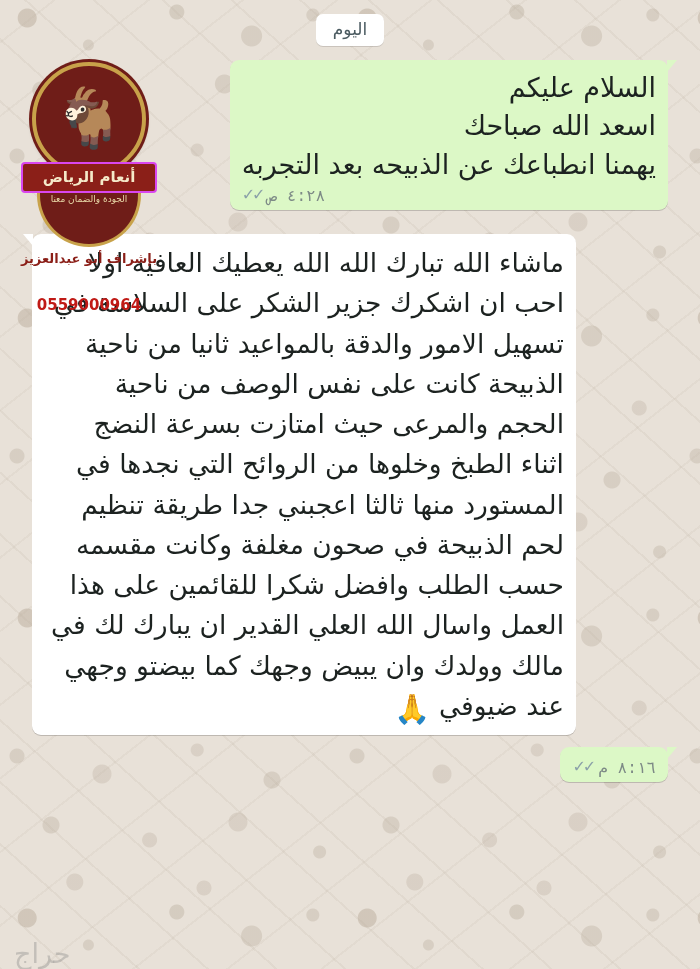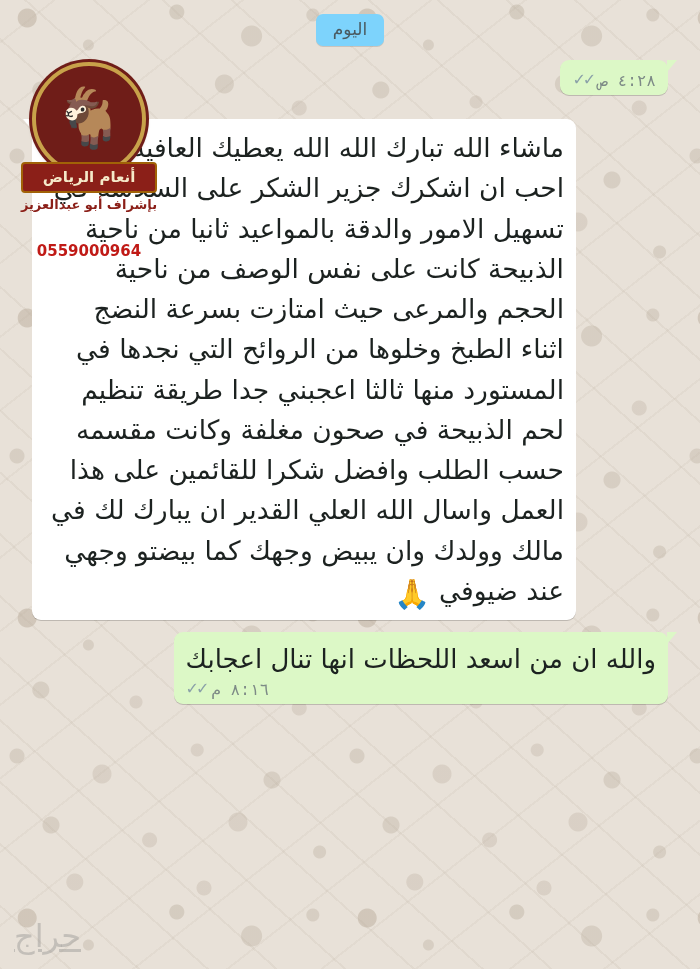--- a/index.html
+++ b/index.html
@@ -59,21 +59,21 @@
     height: 100%;
   }
 
   
   .date-row {
     display: flex;
     justify-content: center;
     margin-bottom: 14px;
   }
   .date-chip {
-    background: #7dd3fc;
+    background: #ffffff;
     color: #4a5a60;
     font-size: 17px;
     padding: 5px 17px 6px 17px;
     border-radius: 7px;
     box-shadow: 0 1px 0.5px rgba(0,0,0,0.13);
     font-family: Liberation Serif, serif;
   }
 
   
   .row {
@@ -183,21 +183,21 @@
     top: 50%;
     transform: translate(-50%, -52%);
     font-size: 58px;
     line-height: 1;
     color: #f3ece0;
   }
   .logo-ribbon {
     margin: -14px auto 0 auto;
     width: 132px;
     background: #8b1f18;
-    border: 2px solid #a16207;
+    border: 2px solid #d946ef;
     color: #f5e9c9;
     font-size: 15px;
     font-weight: bold;
     padding: 4px 0 5px 0;
     border-radius: 4px;
     position: relative;
     z-index: 2;
     letter-spacing: 0.5px;
   }
   .logo-shield {
@@ -227,72 +227,74 @@
     font-size: 15px;
     color: #c01a16;
     font-weight: bold;
     direction: ltr;
     margin-top: 28px;
   }
 
   
   .watermark {
     position: absolute;
-    bottom: 14px;
+    bottom: 0;
     left: 14px;
-    font-size: 32px;
+    font-size: 27px;
     color: rgba(120,120,120,0.33);
     font-family: "DejaVu Sans", sans-serif;
     letter-spacing: 1px;
     z-index: 6;
-    text-decoration: underline;
   }
   .emoji-pray {
     font-size: 29px;
     vertical-align: -4px;
   }
 </style>
 </head>
 <body>
 
 <div class="wallpaper"></div>
 
 <div class="chat">
 
   <div class="date-row">
     <div class="date-chip">اليوم</div>
   </div>
 
   <div class="row out">
     <div class="bubble out">
+      <div class="msg-text">السلام عليكم
+اسعد الله صباحك
+يهمنا انطباعك عن الذبيحه بعد التجربه</div>
       <div class="meta">
         <span class="ticks">✓✓</span>
         <span class="time">٤:٢٨ ص</span>
       </div>
     </div>
   </div>
 
   <div class="logo-badge">
     <div class="logo-circle">
       <span class="goat">🐐</span>
     </div>
     <div class="logo-ribbon">أنعام الرياض</div>
+    <div class="logo-shield">الجودة والضمان معنا</div>
     <div class="logo-sub">بإشراف أبو عبدالعزيز</div>
     <div class="logo-phone">0559000964</div>
   </div>
 
   <div class="row in">
     <div class="bubble in" style="max-width:80%;">
       <div class="msg-text big"><span>ماشاء الله تبارك الله الله يعطيك العافيه اولا احب ان اشكرك جزير الشكر على السلاسة في تسهيل الامور والدقة بالمواعيد ثانيا من ناحية الذبيحة كانت على نفس الوصف من ناحية الحجم والمرعى حيث امتازت بسرعة النضج اثناء الطبخ وخلوها من الروائح التي نجدها في المستورد منها ثالثا اعجبني جدا طريقة تنظيم لحم الذبيحة في صحون مغلفة وكانت مقسمه حسب الطلب وافضل شكرا للقائمين على هذا العمل واسال الله العلي القدير ان يبارك لك في مالك وولدك وان يبيض وجهك كما بيضتو وجهي عند ضيوفي</span> <span class="emoji-pray">🙏</span></div>
     </div>
   </div>
 
   <div class="row out">
     <div class="bubble out">
-      <div class="msg-text single">والله ان من اسعد اللحظات انها تنال اعجابك</div>
       <div class="meta">
         <span class="ticks">✓✓</span>
         <span class="time">٨:١٦ م</span>
       </div>
     </div>
   </div>
 
 </div>
 
 <div class="watermark">حراج</div>

